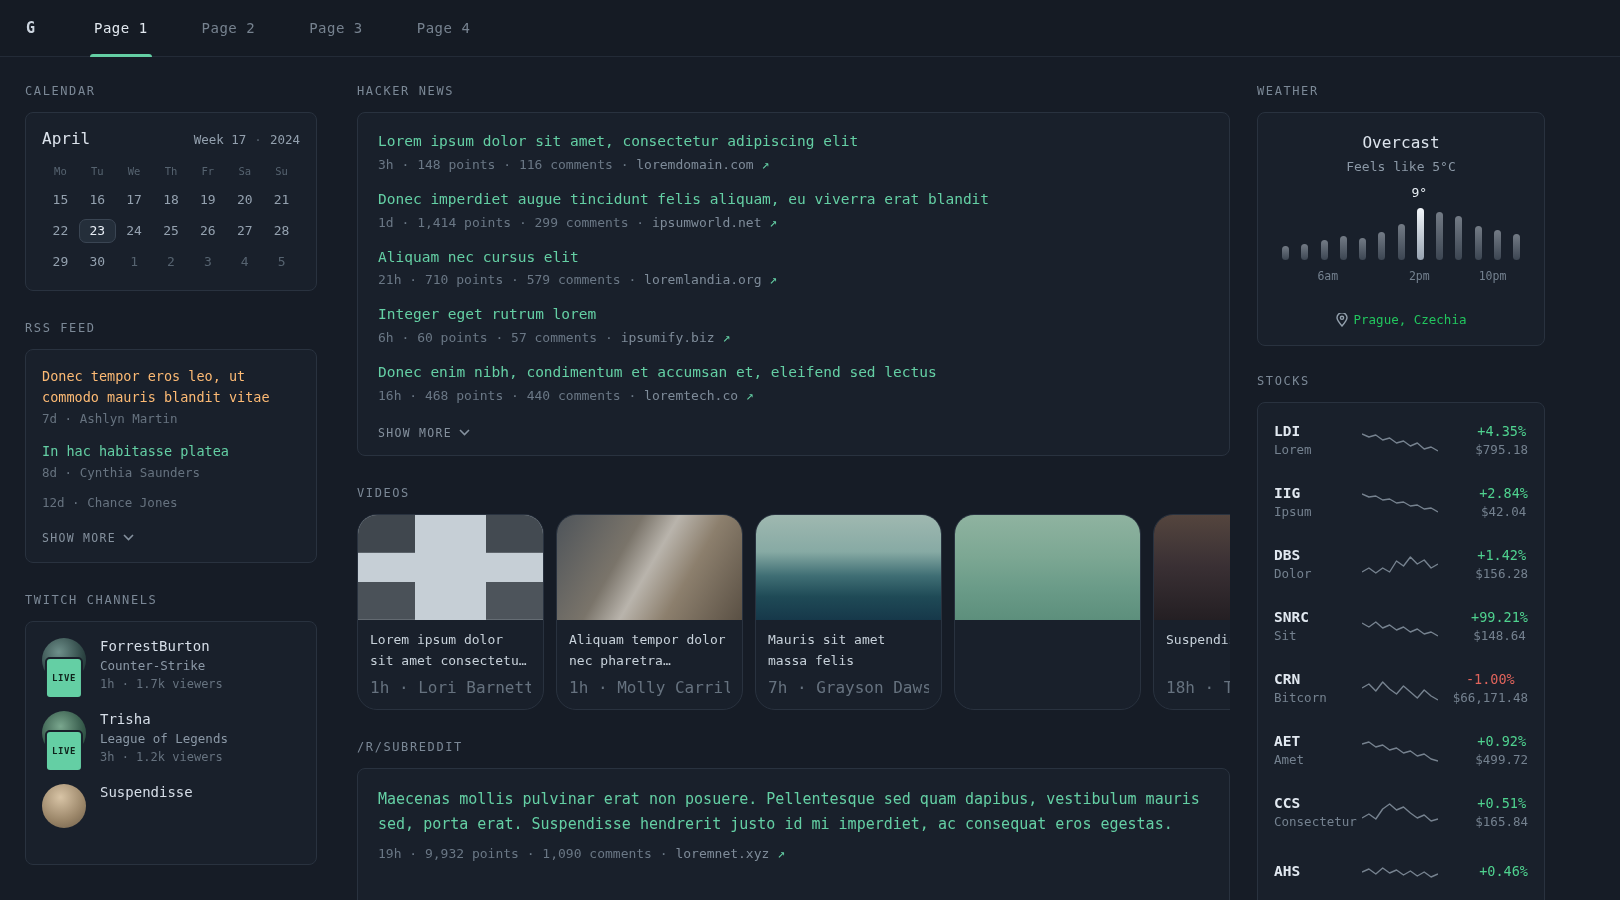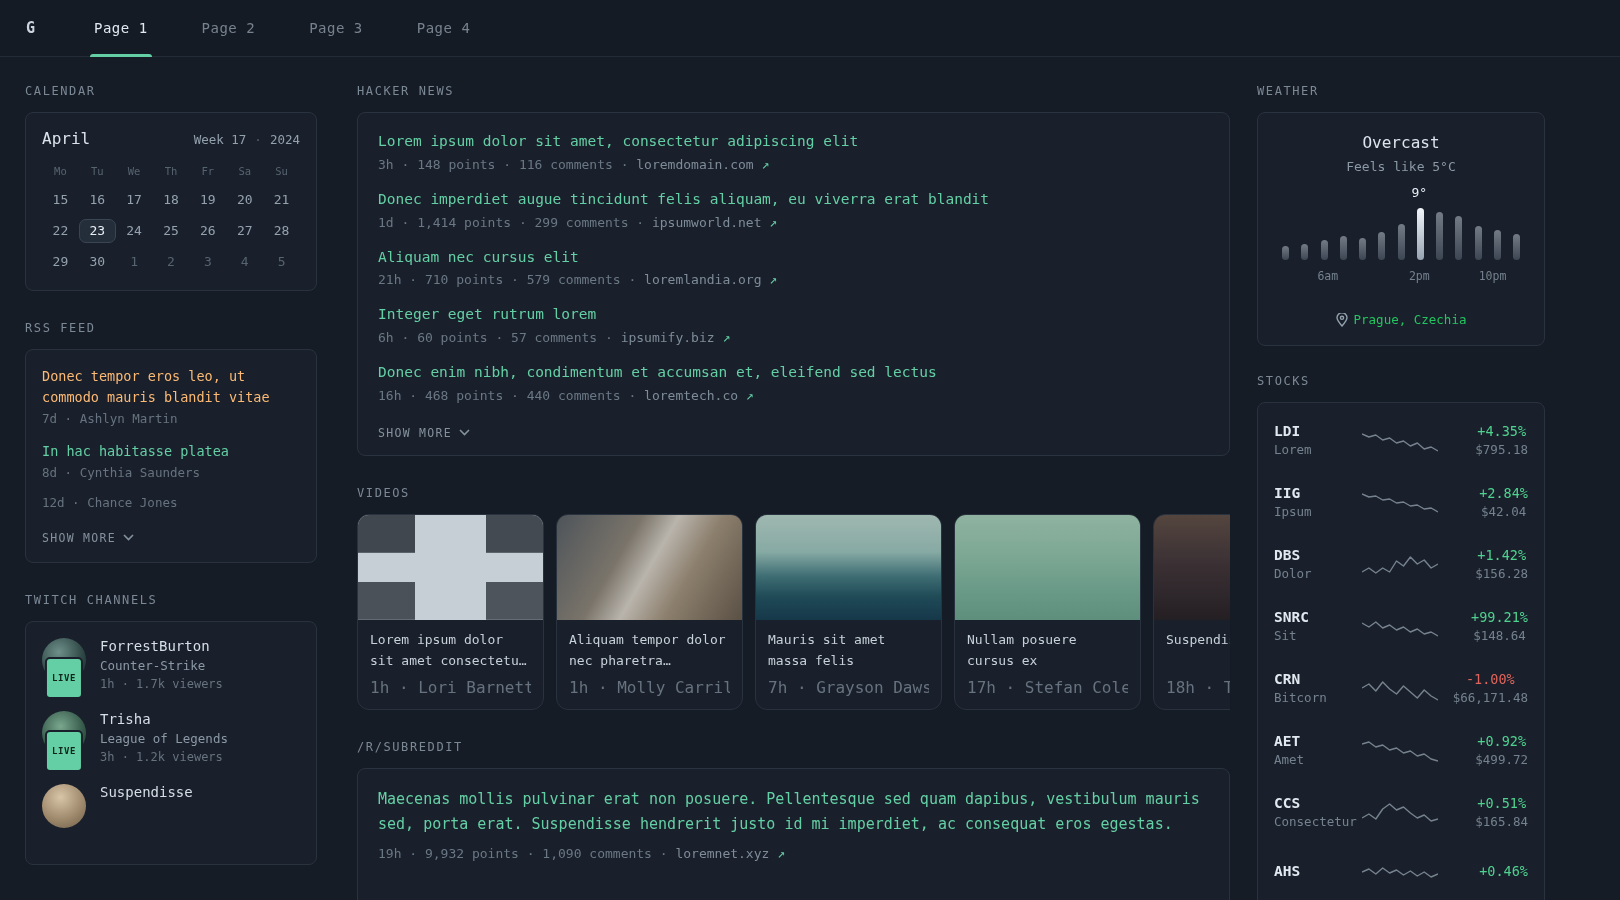--- a/index.html
+++ b/index.html
@@ -71,21 +71,21 @@
   
   .hn-card{padding:18px 20px 14px}
   .hn-item{margin-bottom:17px}
   .hn-title{font-size:14.5px;color:var(--accent);cursor:pointer;line-height:1.5}
   .hn-meta{font-size:13px;color:#6a7785;margin-top:4px}
   .hn-domain{color:#7e8b99;cursor:pointer}
   .ext{color:var(--accent);cursor:pointer}
 
   
   .video-row{display:flex;gap:12px;overflow:hidden;width:873px}
-  .video-card{width:187px;flex-shrink:0;background:var(--card);border:1px solid var(--border);border-radius:12px;overflow:hidden;cursor:pointer}
+  .video-card{width:187px;flex-shrink:0;background:var(--card);border:1px solid var(--border);border-radius:20px;overflow:hidden;cursor:pointer}
   .thumb{height:105px}
   .thumb1{background-color:#c6cfd6;background-image:linear-gradient(#40474e,#40474e),linear-gradient(#434a51,#434a51),linear-gradient(#4a5158,#4a5158),linear-gradient(#4d545b,#4d545b);background-size:31% 36%;background-repeat:no-repeat;background-position:0 0,100% 0,0 100%,100% 100%}
   .thumb2{background:linear-gradient(120deg,#4e545a 0%,#7a746a 35%,#b9b4ac 50%,#8c7f6d 68%,#5a5044 100%)}
   .thumb3{background:linear-gradient(180deg,#9fb8b0 0%,#87aaa4 35%,#3f6e74 58%,#1f4a56 78%,#16384a 100%)}
   .thumb4{background:linear-gradient(180deg,#8fb3a0 0%,#7ca793 40%,#6a9b88 70%,#5d8f7c 100%)}
   .thumb5{background:linear-gradient(180deg,#54453e 0%,#3a3034 48%,#241f23 100%)}
   .v-body{padding:10px 12px 12px}
   .v-title{font-size:13px;line-height:1.6;color:#c7d1da;height:42px;overflow:hidden}
   .v-meta{font-size:16px;color:var(--muted);margin-top:6px;white-space:nowrap;overflow:hidden}
 
@@ -318,24 +318,20 @@
         </div>
         <div class="video-card">
           <div class="thumb thumb3"></div>
           <div class="v-body">
             <div class="v-title">Mauris sit amet massa felis</div>
             <div class="v-meta">7h · Grayson Dawson</div>
           </div>
         </div>
         <div class="video-card">
           <div class="thumb thumb4"></div>
-          <div class="v-body">
-            <div class="v-title">Nullam posuere cursus ex</div>
-            <div class="v-meta">17h · Stefan Cole</div>
-          </div>
         </div>
         <div class="video-card">
           <div class="thumb thumb5"></div>
           <div class="v-body">
             <div class="v-title">Suspendisse diam</div>
             <div class="v-meta">18h · Tara</div>
           </div>
         </div>
       </div>
     </div>

